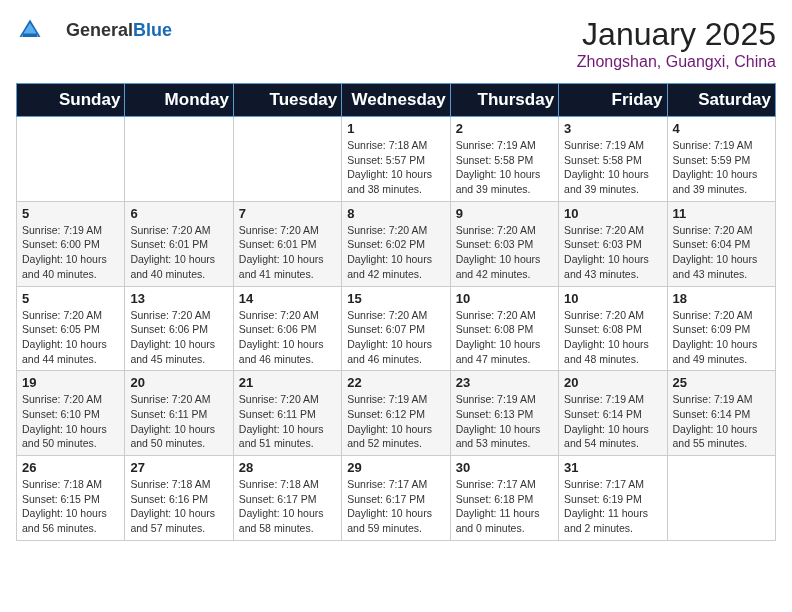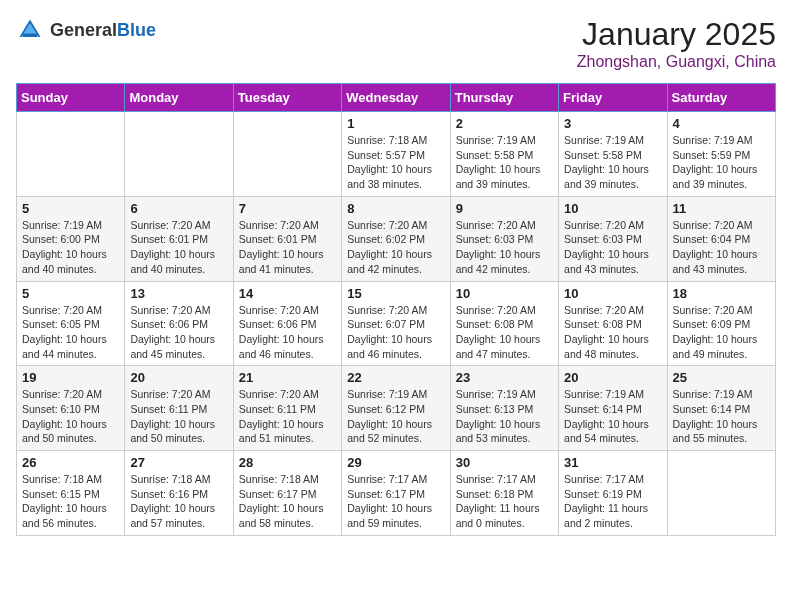--- a/index.html
+++ b/index.html
@@ -12,21 +12,21 @@
     }
     .header {
       display: flex;
       justify-content: space-between;
       align-items: flex-start;
       margin-bottom: 12px;
     }
     .logo {
       display: flex;
       align-items: center;
-      gap: 4px;
+      gap: 20px;
       justify-content: space-between;
     }
     .logo-icon {
       width: 28px;
       height: 28px;
       margin-right: 2px;
     }
     .title-block {
       text-align: right;
     }
@@ -39,26 +39,26 @@
     .location-title {
       font-size: 16px;
       color: #701a75;
     }
     .calendar {
       width: 100%;
       border-collapse: collapse;
       border: 1px solid #ccc;
     }
     .calendar th {
-      background-color: #a21caf;
+      background-color: #0f172a;
       color: #fff;
-      font-size: 13px;
+      font-size: 17px;
       font-weight: bold;
       padding: 6px 4px;
-      text-align: left;
+      text-align: right;
       border: 1px solid #5a9ad4;
     }
     .calendar td {
       vertical-align: top;
       border: 1px solid #ccc;
       padding: 4px 5px;
       width: calc(100% / 7);
       min-height: 80px;
       background: #fff;
     }

